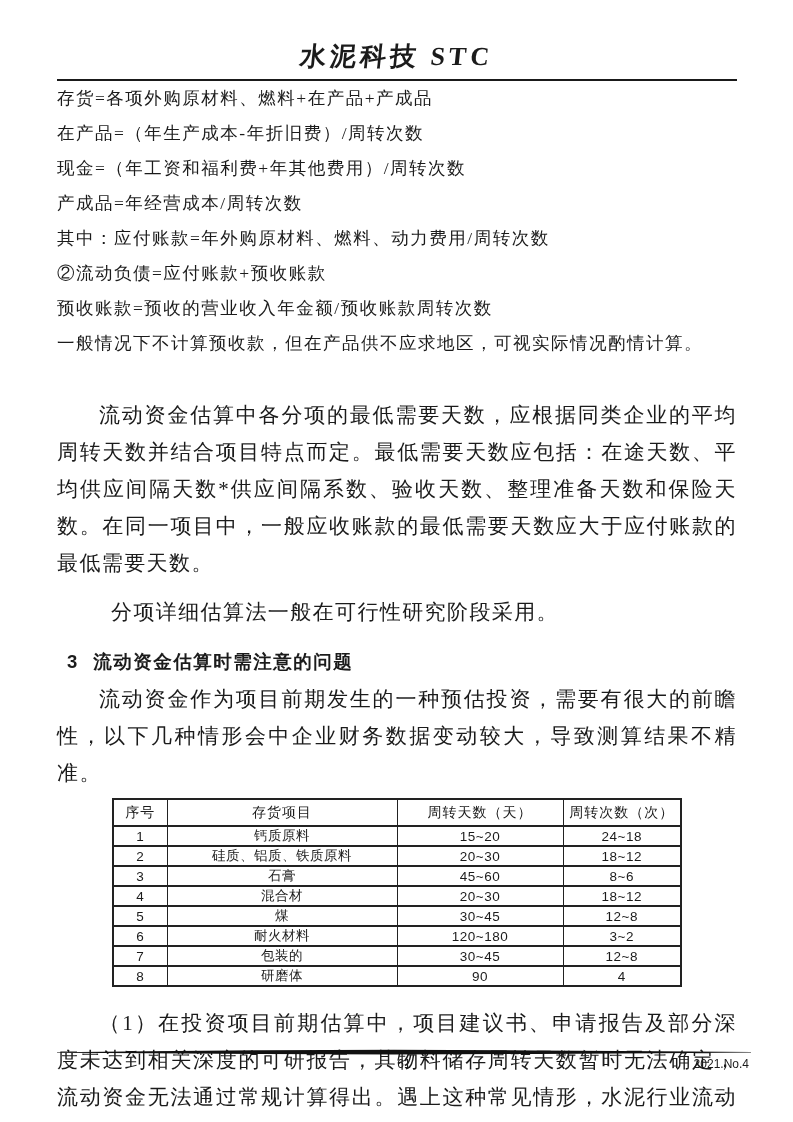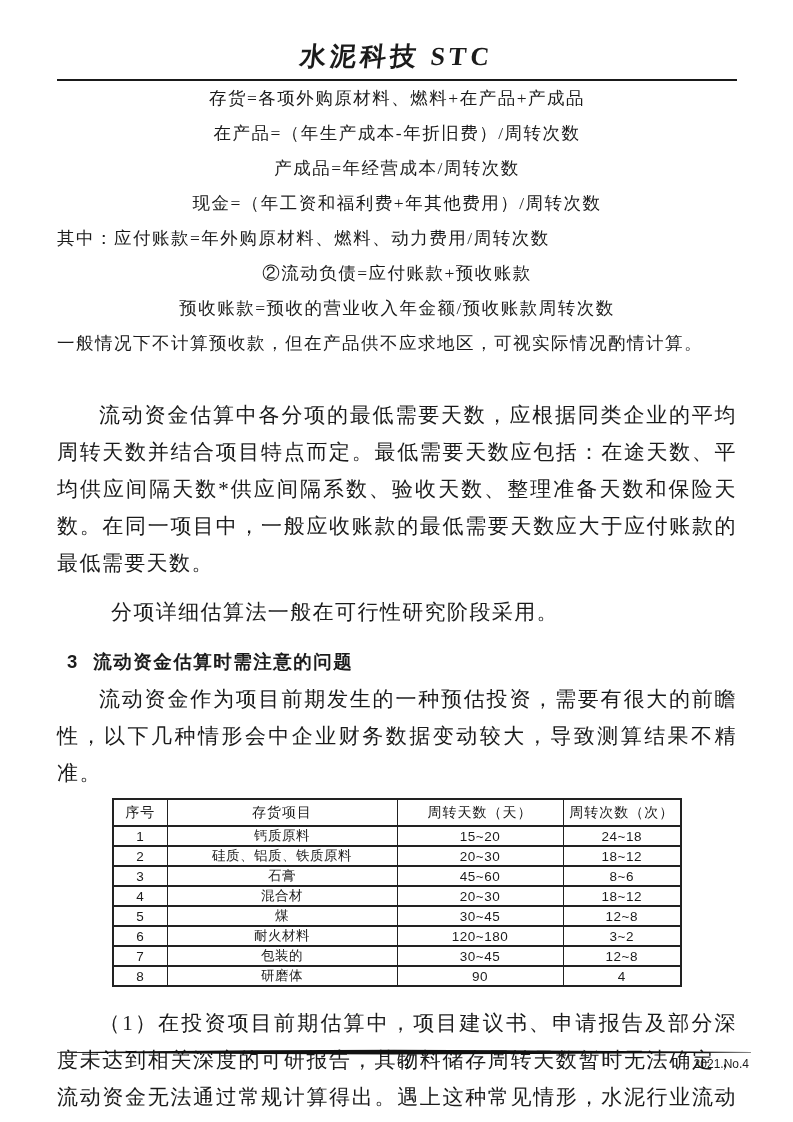--- a/index.html
+++ b/index.html
@@ -20,21 +20,21 @@
     line-height:34px;
     font-weight:700;
     letter-spacing:4px;
   }
   .journal-title .skew { display:inline-block; transform:skewX(-6deg); }
   .header-rule { border-bottom:2px solid #1a1a1a; margin-top:5px; }
 
   .formula {
     font-size:17.5px;
     line-height:35px;
-    text-align:center;
+    text-align:left;
     letter-spacing:1.5px;
     white-space:nowrap;
   }
   .formula.left { text-align:left; }
 
   .para {
     font-size:21px;
     line-height:37px;
     letter-spacing:1.4px;
     text-align:justify;
@@ -95,22 +95,22 @@
 
 <div class="page">
 
   <div class="journal-title">
     <span class="skew">水泥科技 STC</span>
   </div>
   <div class="header-rule"></div>
 
   <div class="formula">存货=各项外购原材料、燃料+在产品+产成品</div>
   <div class="formula">在产品=（年生产成本-年折旧费）/周转次数</div>
+  <div class="formula">现金=（年工资和福利费+年其他费用）/周转次数</div>
   <div class="formula">产成品=年经营成本/周转次数</div>
-  <div class="formula">现金=（年工资和福利费+年其他费用）/周转次数</div>
   <div class="formula left">其中：应付账款=年外购原材料、燃料、动力费用/周转次数</div>
   <div class="formula">②流动负债=应付账款+预收账款</div>
   <div class="formula">预收账款=预收的营业收入年金额/预收账款周转次数</div>
   <div class="formula left">一般情况下不计算预收款，但在产品供不应求地区，可视实际情况酌情计算。</div>
 
   <p class="para indent gap-top" style="margin:36px 0 0 0;">流动资金估算中各分项的最低需要天数，应根据同类企业的平均周转天数并结合项目特点而定。最低需要天数应包括：在途天数、平均供应间隔天数*供应间隔系数、验收天数、整理准备天数和保险天数。在同一项目中，一般应收账款的最低需要天数应大于应付账款的最低需要天数。</p>
   <p class="para indent" style="margin:12px;">分项详细估算法一般在可行性研究阶段采用。</p>
 
   <h2 class="section-heading" style="margin:1px 0 0 10px;">
     <span class="num">3</span><span>流动资金估算时需注意的问题</span>

